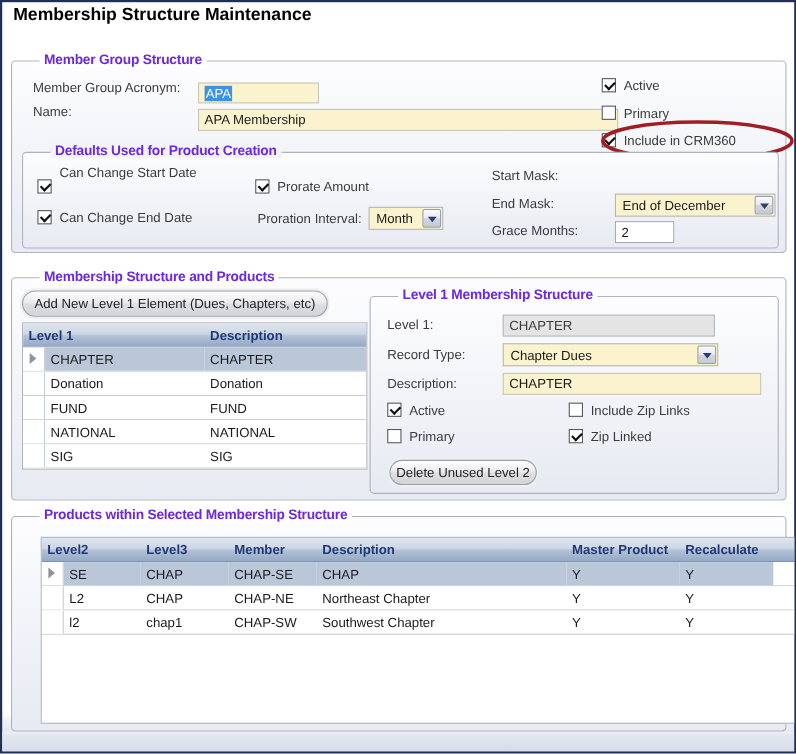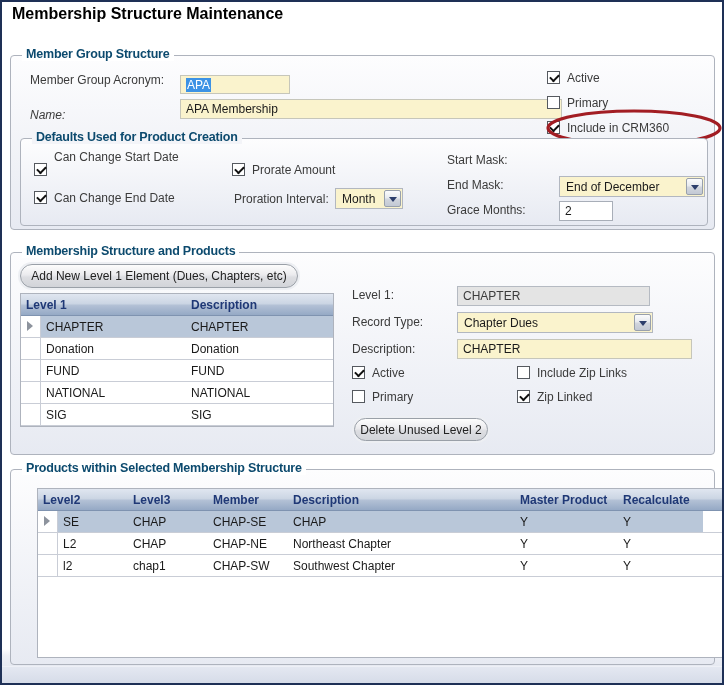--- a/index.html
+++ b/index.html
@@ -3,22 +3,22 @@
 <meta charset="utf-8">
 <style>
   html,body{margin:0;padding:0;}
   body{font-family:"Liberation Sans","DejaVu Sans",sans-serif;background:#fff;}
   .page{position:relative;width:720px;height:681px;border:2px solid #1e3056;
         background:linear-gradient(180deg,#ffffff 0%,#ffffff 95%,#eef0f6 96%,#d9deea 100%);
         overflow:hidden;}
   .title{position:absolute;left:10px;top:3px;font-size:16px;font-weight:bold;color:#000;}
   .groupbox{position:absolute;border:1px solid #aeb3bd;border-radius:4px;
             background:linear-gradient(180deg,#fdfdfe 0%,#e7eaf2 100%);box-sizing:border-box;}
-  .gb-label{position:absolute;top:-9px;left:11px;padding:0 4px;font-weight:bold;
-            font-size:12.5px;color:#0c4a6e;white-space:nowrap;letter-spacing:-0.2px;}
+  .gb-label{position:absolute;top:-9px;left:25px;padding:0 4px;font-weight:bold;
+            font-size:12.5px;color:#6d28d9;white-space:nowrap;letter-spacing:-0.2px;}
   .lbl{position:absolute;font-size:12px;color:#3b3b3b;white-space:nowrap;}
   .field{position:absolute;box-sizing:border-box;border:1px solid #c6c6ba;background:#faf3cd;
          font-size:12px;color:#1a1a1a;padding:2px 0 0 5px;overflow:hidden;white-space:nowrap;}
   .field.white{background:#fff;border-color:#a8aeb8;}
   .field.disabled{background:#e4e4e4;border-color:#b5bac2;color:#3c3c3c;}
   .sel-text{background:#3c92e5;color:#fff;padding:0 1px;}
   .combo{position:absolute;box-sizing:border-box;border:1px solid #b2b7c0;background:#faf3cd;
          font-size:12px;color:#1a1a1a;overflow:hidden;}
   .combo-text{position:absolute;left:6px;top:3px;white-space:nowrap;}
   .combo-btn{position:absolute;right:1px;top:1px;bottom:1px;width:17px;border:1px solid #98a0ac;
@@ -59,21 +59,21 @@
 
   <div class="groupbox" style="left:8px;top:53px;width:705px;height:175px;">
     <span class="gb-label" style="background:#fff;">Member Group Structure</span>
   </div>
 
   <div class="lbl" style="left:28px;top:71px;">Member Group Acronym:</div>
   <div class="field" style="left:178px;top:73px;width:110px;height:19px;">
     <span class="sel-text">APA</span>
   </div>
 
-  <div class="lbl" style="left:28px;top:106px;font-style:italic;">Name:</div>
+  <div class="lbl" style="left:28px;top:92px;">Name:</div>
   <div class="field" style="left:178px;top:97px;width:382px;height:20px;">
     <span>APA Membership</span>
   </div>
 
   <span class="checkbox checked" style="left:545px;top:69px;"></span>
   <div class="lbl" style="left:565px;top:69px;">Active</div>
 
   <span class="checkbox" style="left:545px;top:94px;"></span>
   <div class="lbl" style="left:565px;top:94px;">Primary</div>
 
@@ -153,20 +153,23 @@
         <span class="cell" style="width: 145px;">NATIONAL</span>
         <span class="cell" style="width: 147px;">NATIONAL</span>
       </div>
       <div class="grid-row">
         <span class="sel-cell" style="width: 20px;"></span>
         <span class="cell" style="width: 145px;">SIG</span>
         <span class="cell" style="width: 147px;">SIG</span>
       </div>
     </div>
 
+  <div class="groupbox" style="left:334px;top:267px;width:372px;height:180px;">
+    <span class="gb-label" style="background:#fbfcfd;">Level 1 Membership Structure</span>
+  </div>
 
   <div class="lbl" style="left:350px;top:286px;">Level 1:</div>
   <div class="field disabled" style="left:455px;top:284px;width:193px;height:20px;">
     <span>CHAPTER</span>
   </div>
 
   <div class="lbl" style="left:350px;top:313px;">Record Type:</div>
   <div class="combo" style="left:455px;top:310px;width:196px;height:21px;">
     <span class="combo-text">Chapter Dues</span>
     <span class="combo-btn">

